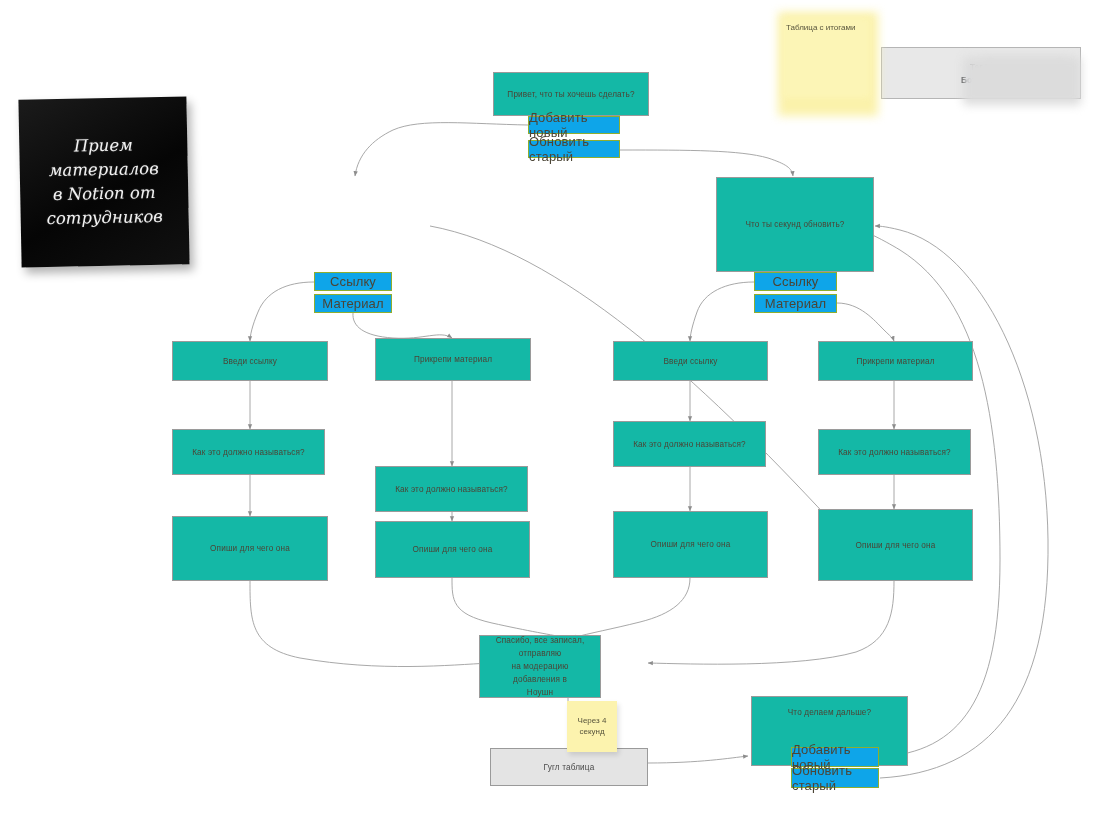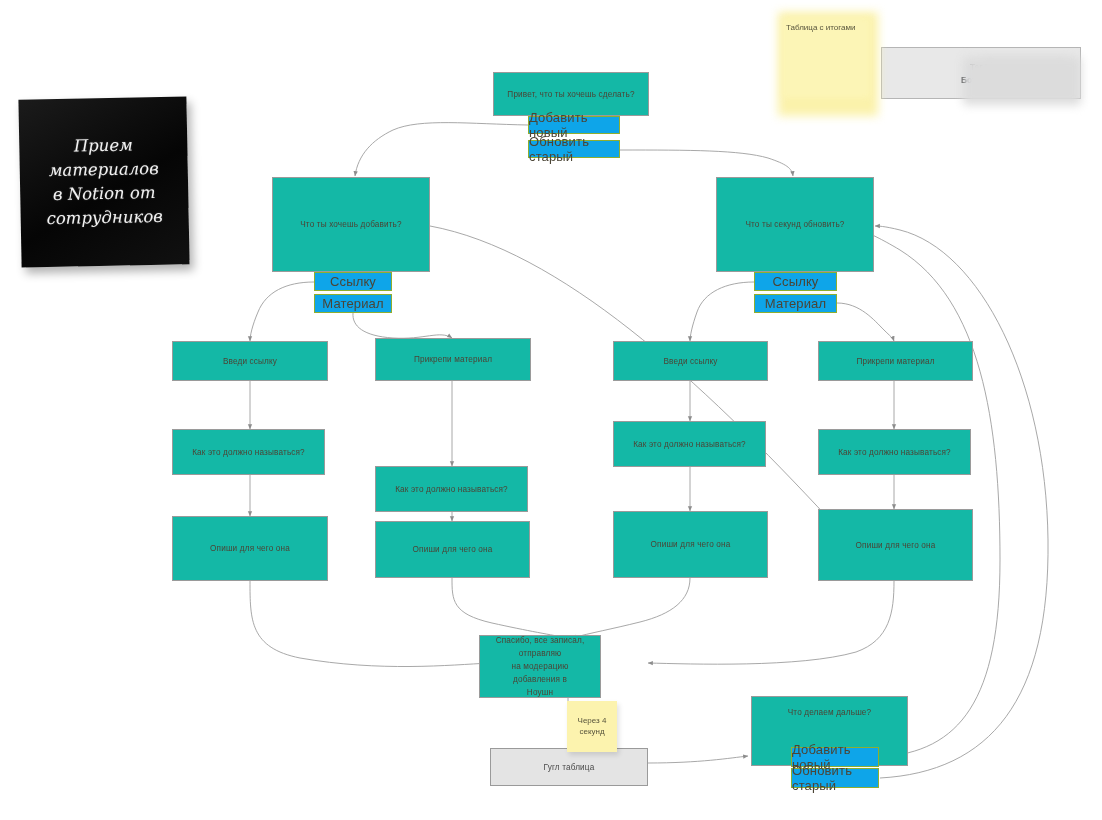--- a/index.html
+++ b/index.html
@@ -253,23 +253,20 @@
   <div class="node" style="left:493px; top:72px; width:156px; height:44px;">
     <div class="node-label">Привет, что ты хочешь сделать?</div>
   </div>
   <div class="btn" style="left:528px; top:116px; width:92px; height:18px;">
     <span>Добавить новый</span>
   </div>
   <div class="btn" style="left:528px; top:140px; width:92px; height:18px;">
     <span>Обновить старый</span>
   </div>
 
-  <div class="node" style="left:272px; top:177px; width:158px; height:95px;">
-    <div class="node-label">Что ты хочешь добавить?</div>
-  </div>
   <div class="btn" style="left:314px; top:272px; width:78px; height:19px;">
     <span>Ссылку</span>
   </div>
   <div class="btn" style="left:314px; top:294px; width:78px; height:19px;">
     <span>Материал</span>
   </div>
 
   <div class="node" style="left:716px; top:177px; width:158px; height:95px;">
     <div class="node-label">Что ты секунд обновить?</div>
   </div>

